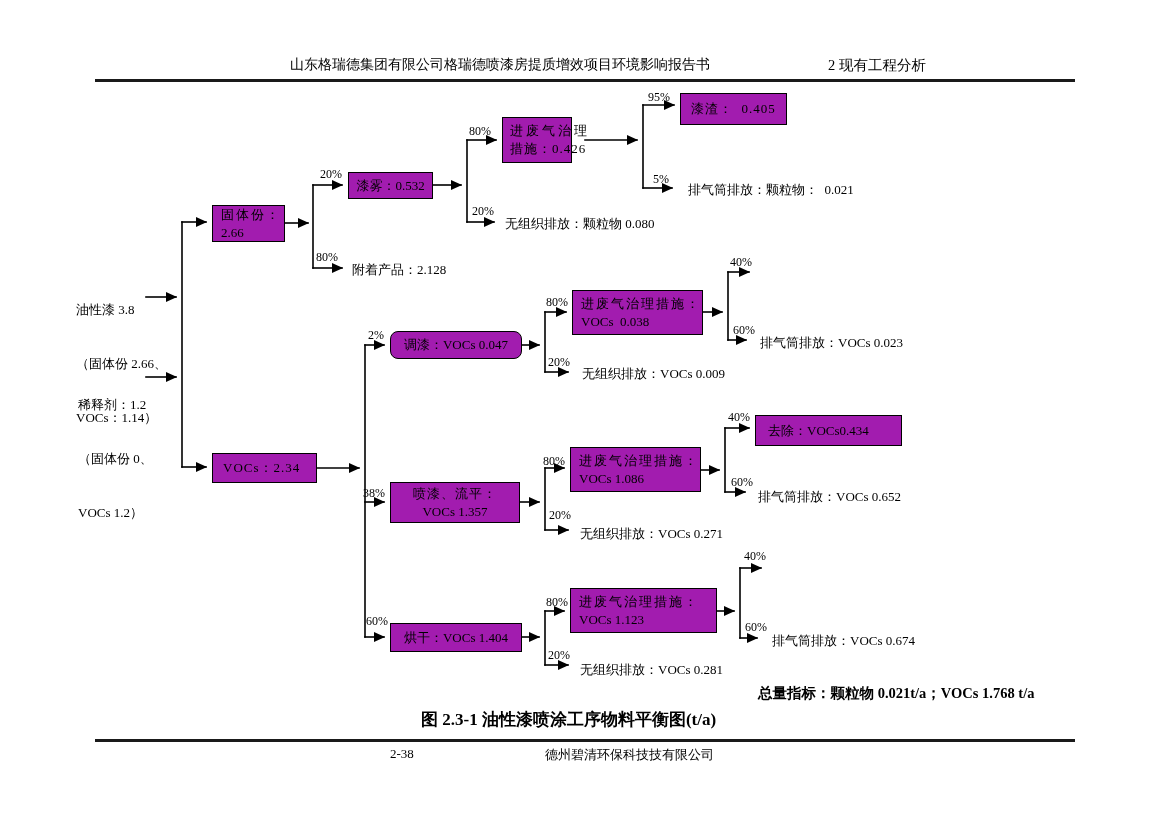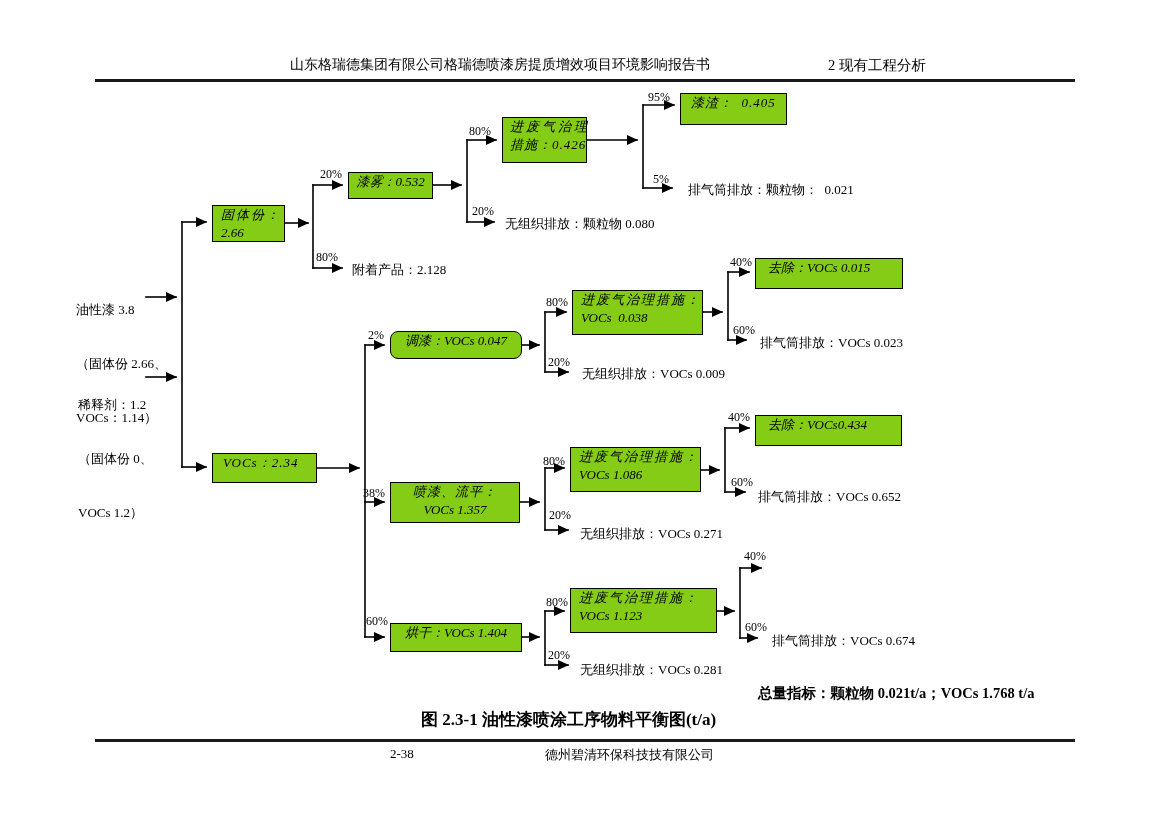--- a/index.html
+++ b/index.html
@@ -1,23 +1,23 @@
 <!DOCTYPE html>
 <html><head>
 <meta charset="utf-8">
 <style>
   html,body{margin:0;padding:0;background:#fff;}
   #page{position:relative;width:1169px;height:827px;background:#fff;overflow:hidden;
         font-family:"Liberation Serif","DejaVu Serif",serif;color:#000;}
   .rule{position:absolute;left:95px;width:980px;height:3px;background:#1a1a1a;}
   .hdr{position:absolute;font-size:14px;white-space:pre;margin-left:20px;}
   .ftr{position:absolute;font-size:13px;white-space:pre;}
-  .box{position:absolute;border:1.5px solid #000;background:#84cc16;box-sizing:border-box;
-       display:flex;flex-direction:column;justify-content:flex-start;font-size:13px;
-       line-height:1.35;white-space:pre;font-style:italic;}
+  .box{position:absolute;border:1.5px solid #000;background:#a21caf;box-sizing:border-box;
+       display:flex;flex-direction:column;justify-content:center;font-size:13px;
+       line-height:1.35;white-space:pre;}
   .box.center{align-items:center;text-align:center;}
   .box.p7{padding-left:7px;} .box.p8{padding-left:8px;} .box.p10{padding-left:10px;} .box.p12{padding-left:12px;}
   .ls1{letter-spacing:1px;} .ls2{letter-spacing:2px;} .ls3{letter-spacing:3px;}
   .lbl{position:absolute;font-size:13px;white-space:pre;}
   .pct{position:absolute;font-size:12px;white-space:pre;}
   .inp{position:absolute;font-size:13px;line-height:18px;white-space:pre;}
   .total{position:absolute;font-weight:bold;font-size:14.5px;white-space:pre;}
   .caption{position:absolute;font-weight:bold;font-size:17px;white-space:pre;}
   svg.wires{position:absolute;left:0;top:0;pointer-events:none;}
 </style>
@@ -99,39 +99,36 @@
     <span style="display:block">VOCs 1.2）</span>
   </div>
 
   <div class="box p8" style="left:212px;top:205px;width:73px;height:37px;">
     <span class="ls2">固体份：</span>
     <span>2.66</span>
   </div>
   <div class="box center" style="left:348px;top:172px;width:85px;height:27px;">
     <span>漆雾：0.532</span>
   </div>
-  <div class="box p7" style="left:502px;top:117px;width:85px;height:46px;">
+  <div class="box p7" style="left:502px;top:117px;width:70px;height:46px;">
     <span class="ls3">进废气治理</span>
     <span class="ls1">措施：0.426</span>
   </div>
   <div class="box p10" style="left:680px;top:93px;width:107px;height:32px;">
     <span class="ls1">漆渣：  0.405</span>
   </div>
   <div class="box p10" style="left:212px;top:453px;width:105px;height:30px;">
     <span class="ls1">VOCs：2.34</span>
   </div>
   <div class="box center" style="left:390px;top:331px;width:132px;height:28px;border-radius:8px;">
     <span>调漆：VOCs 0.047</span>
   </div>
   <div class="box p8" style="left:572px;top:290px;width:131px;height:45px;">
     <span class="ls2">进废气治理措施：</span>
     <span>VOCs  0.038</span>
-  </div>
-  <div class="box p12" style="left:755px;top:258px;width:148px;height:31px;">
-    <span>去除：VOCs 0.015</span>
   </div>
   <div class="box center" style="left:390px;top:482px;width:130px;height:41px;">
     <span class="ls1">喷漆、流平：</span>
     <span>VOCs 1.357</span>
   </div>
   <div class="box p8" style="left:570px;top:447px;width:131px;height:45px;">
     <span class="ls2">进废气治理措施：</span>
     <span>VOCs 1.086</span>
   </div>
   <div class="box p12" style="left:755px;top:415px;width:147px;height:31px;">

